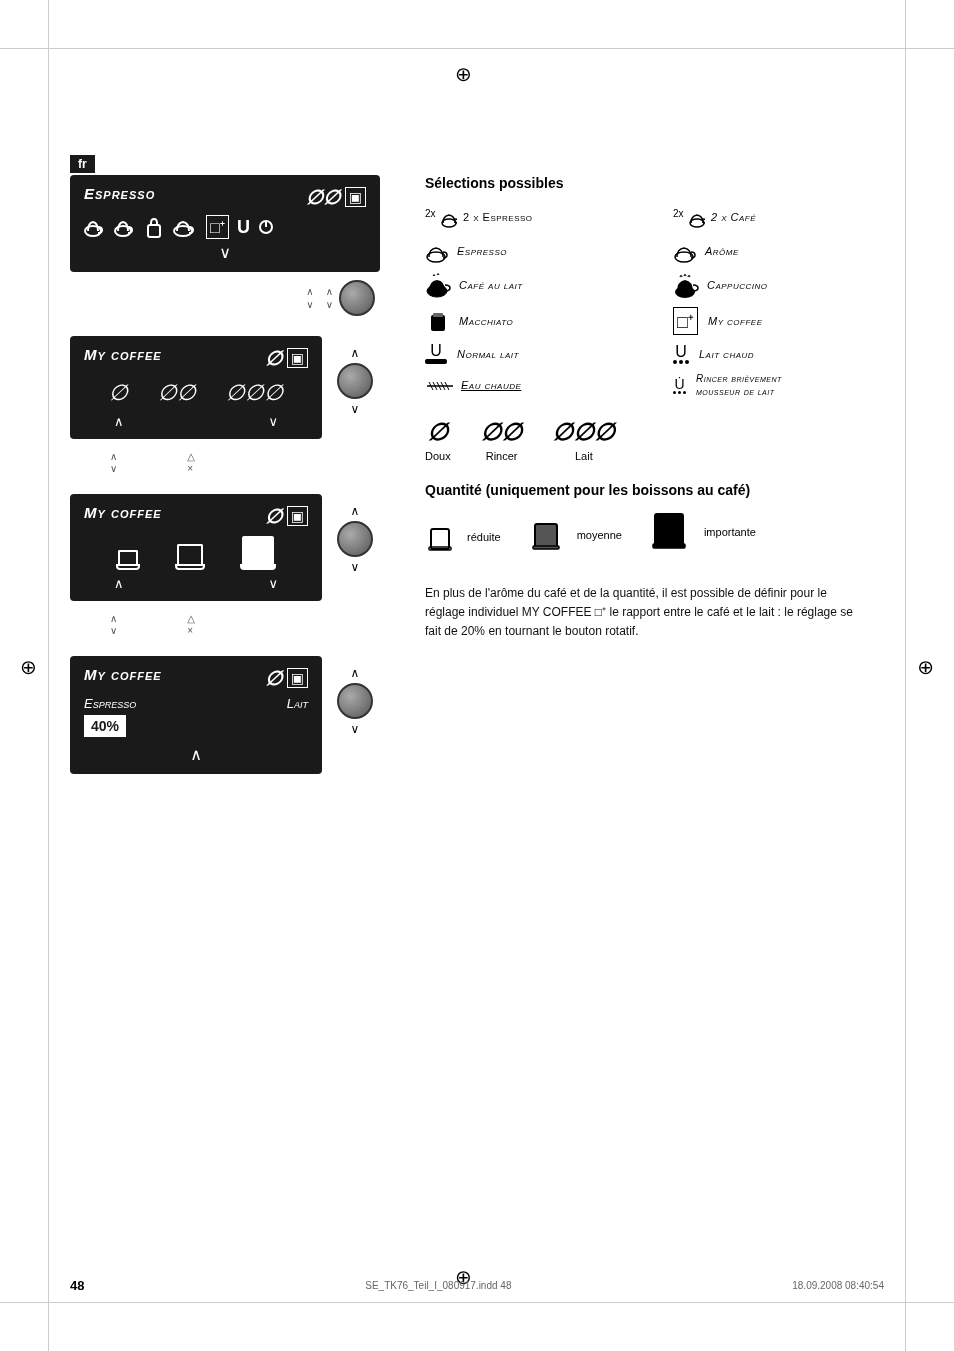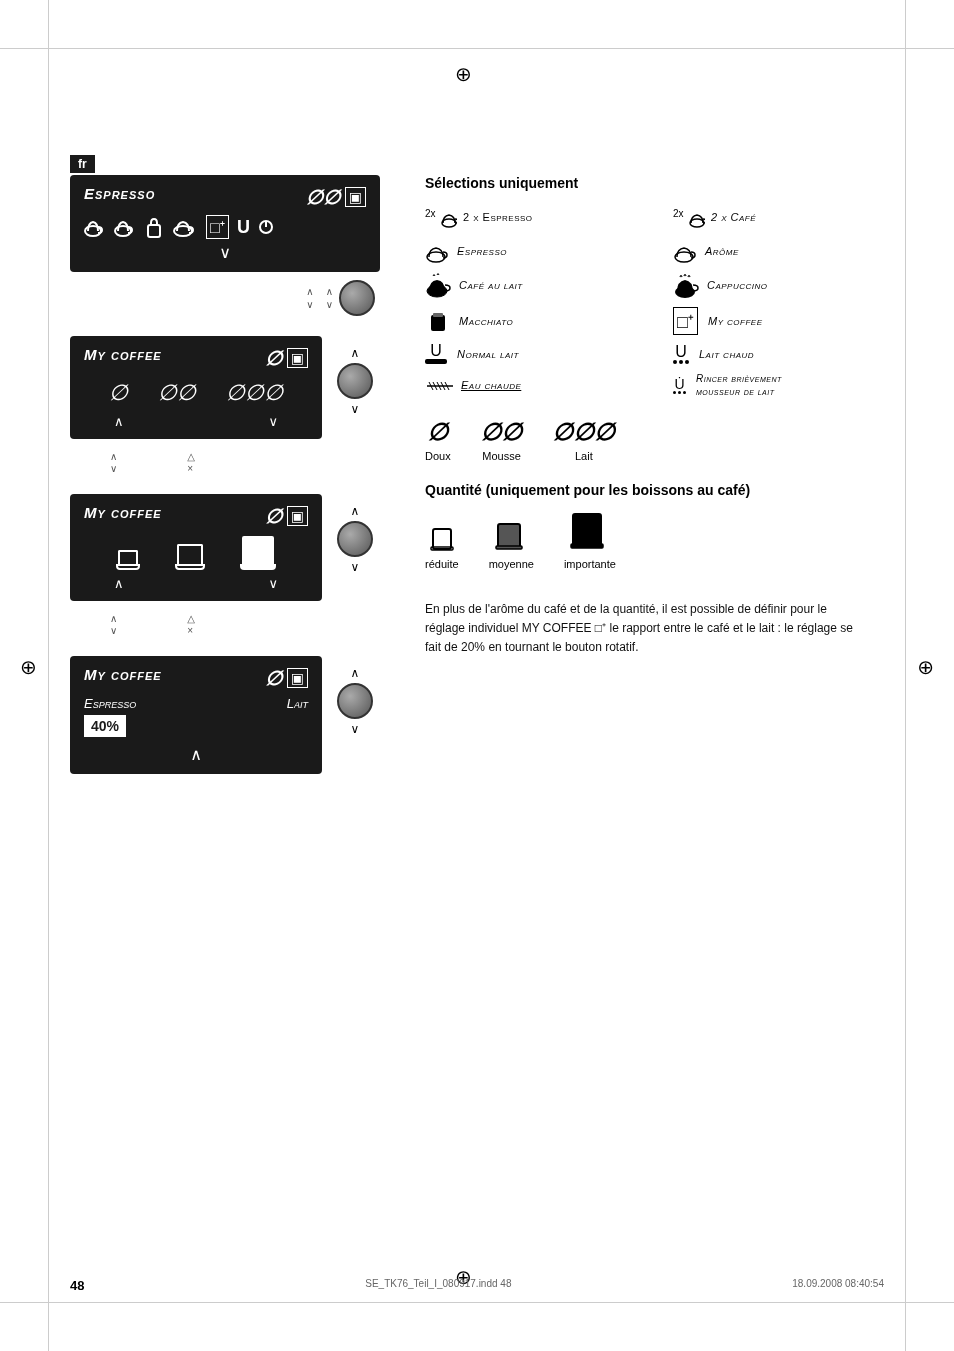--- a/index.html
+++ b/index.html
@@ -161,23 +161,22 @@
 
     .quantite-icons-row {
       display: flex;
       align-items: flex-end;
       gap: 30px;
       margin-top: 10px;
     }
 
     .quantite-item {
       display: flex;
-      flex-direction: column;
       align-items: center;
-      gap: 4px;
+      gap: 12px;
       justify-content: center;
     }
 
     .quantite-label {
       font-size: 11px;
     }
 
     
     .text-block {
       font-size: 12px;
@@ -194,20 +193,21 @@
     }
 
     
     .footer {
       position: absolute;
       bottom: 58px;
       left: 70px;
       right: 70px;
       display: flex;
       justify-content: space-between;
+      align-items: center;
       font-size: 10px;
       color: #666;
     }
 
     .page-number {
       font-size: 13px;
       font-weight: bold;
       color: #000;
     }
 
@@ -444,21 +444,21 @@
         </div>
       </div>
     </div>
 
   </div>
 
   <div class="right-col">
 
     <div class="arome-section">
       <div class="section-title">
-        <strong>Sélections uniquement</strong>
+        <strong>Sélections possibles</strong>
       </div>
 
       <div class="selections-grid">
 
         <div class="selection-item">
           <svg width="32" height="28">
             <text x="0" y="14" font-size="10" fill="#000">2x</text>
             <ellipse cx="24" cy="20" rx="7" ry="4" fill="none" stroke="#000" stroke-width="1.5"></ellipse>
             <path d="M18 20 Q18 13 24 12 Q30 13 30 20" fill="none" stroke="#000" stroke-width="1.5"></path>
             <path d="M30 16 Q33 16 33 18 Q33 20 30 20" fill="none" stroke="#000" stroke-width="1.5"></path>
@@ -572,21 +572,21 @@
     </div>
 
     <div class="arome-section">
       <div class="arome-icons-row">
         <div class="arome-item">
           <span class="arome-symbol">∅</span>
           <span class="arome-label">Doux</span>
         </div>
         <div class="arome-item">
           <span class="arome-symbol">∅∅</span>
-          <span class="arome-label">Mousse</span>
+          <span class="arome-label">Rincer</span>
         </div>
         <div class="arome-item">
           <span class="arome-symbol">∅∅∅</span>
           <span class="arome-label">Lait</span>
         </div>
       </div>
     </div>
 
     <div class="quantite-section" style="margin-top:20px;">
       <div class="section-title">

